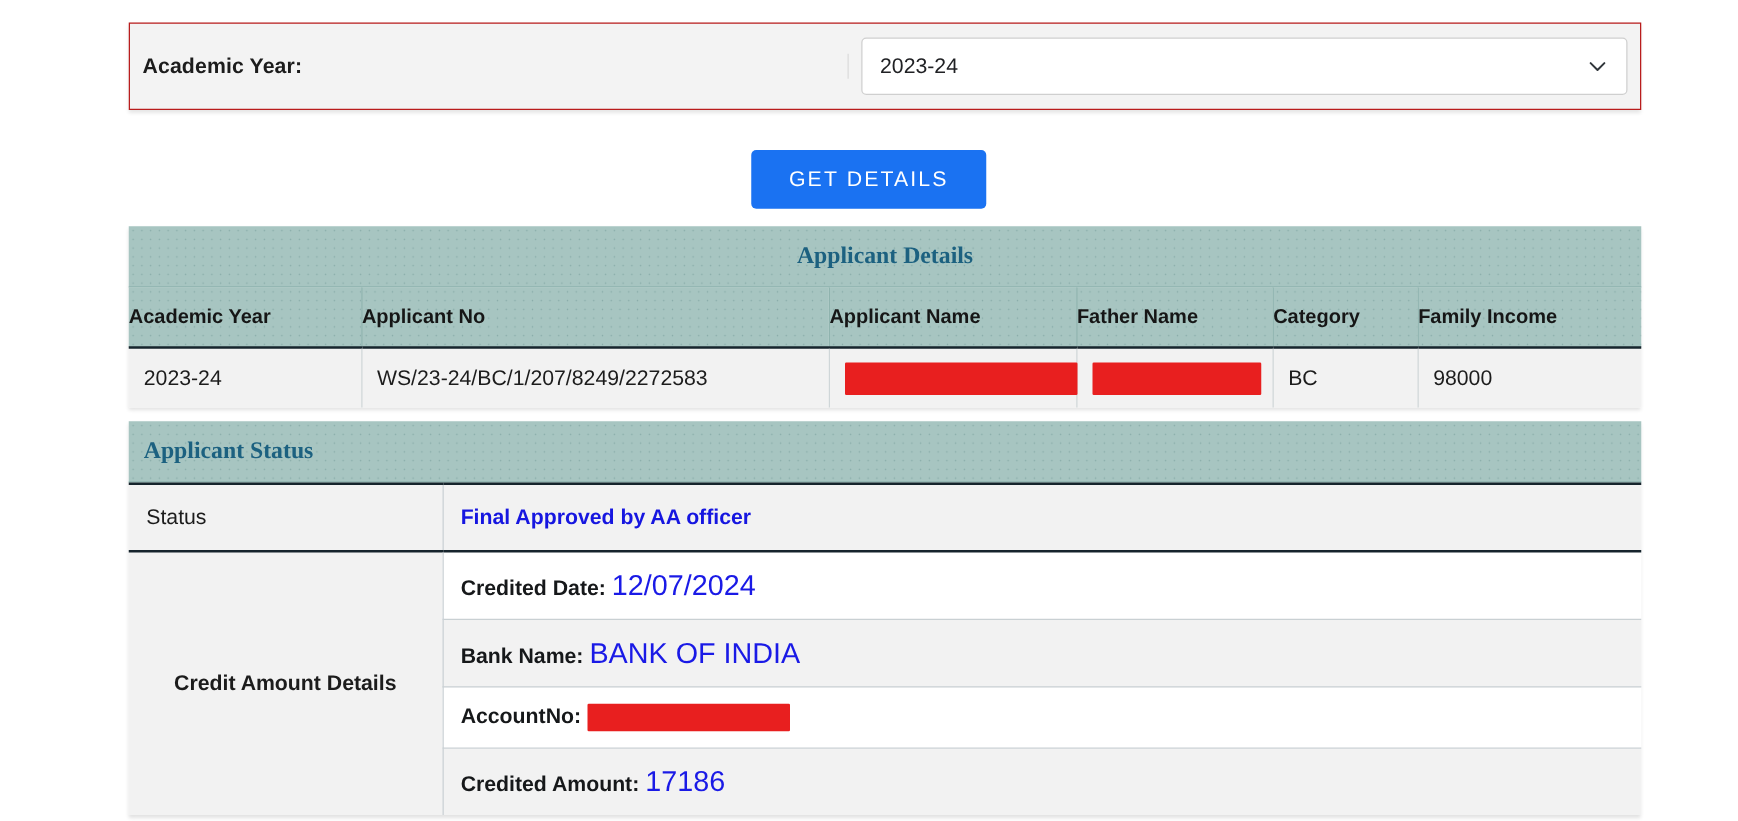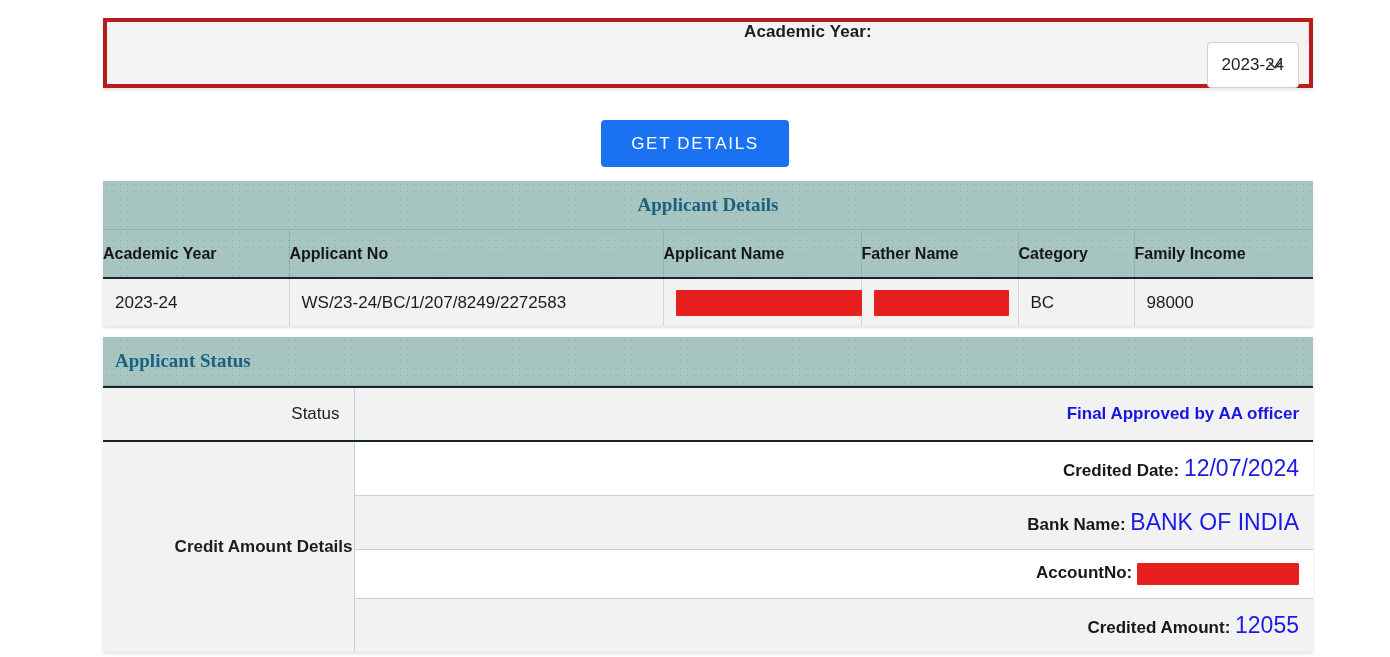--- a/index.html
+++ b/index.html
@@ -21,25 +21,24 @@
   }
 
   
   .year-bar {
     position: absolute;
     left: 103px;
     top: 18px;
     width: 1210px;
     height: 70px;
     background: #f3f3f3;
-    border: 4px solid #b91c1c;
-    display: flex;
-    align-items: flex-end;
+    border: 1px solid #b91c1c;
+    display: flex;
+    align-items: center;
     box-shadow: 0 2px 3px rgba(0,0,0,0.10);
-    flex-direction: column;
   }
   .year-label-cell {
     width: 575px;
     display: flex;
     align-items: center;
     padding-left: 10px;
     border-right: 1px solid #dcdcdc;
   }
   .year-label {
     font-size: 17px;
@@ -174,21 +173,20 @@
     border-radius: 1px;
   }
   .redact.w-name   { width: 186px; }
   .redact.w-father { width: 135px; }
   .redact.w-acct   { width: 162px; height: 22px; }
 
   
   #applicant-status-table td {
     font-size: 17px;
     vertical-align: middle;
-    text-align: right;
   }
   .status-label-cell {
     width: 251px;
     background: #f2f2f2;
     color: #1c1c1c;
     padding: 13px 14px;
     height: 54px;
     border-right: 1px solid #c9d0d3;
     border-top: 2px solid #16242c;
     border-bottom: 2px solid #16242c;
@@ -329,20 +327,20 @@
         <tr>
           <td class="credit-row-cell alt-white">
             <span class="kv-key">AccountNo:</span>
             <span class="redact w-acct"></span>
           </td>
         </tr>
 
         <tr>
           <td class="credit-row-cell alt-gray">
             <span class="kv-key">Credited Amount:</span>
-            <span class="kv-val">12055</span>
+            <span class="kv-val">17186</span>
           </td>
         </tr>
       </tbody>
     </table>
   </div>
 
 </div>
 
 </body></html>

